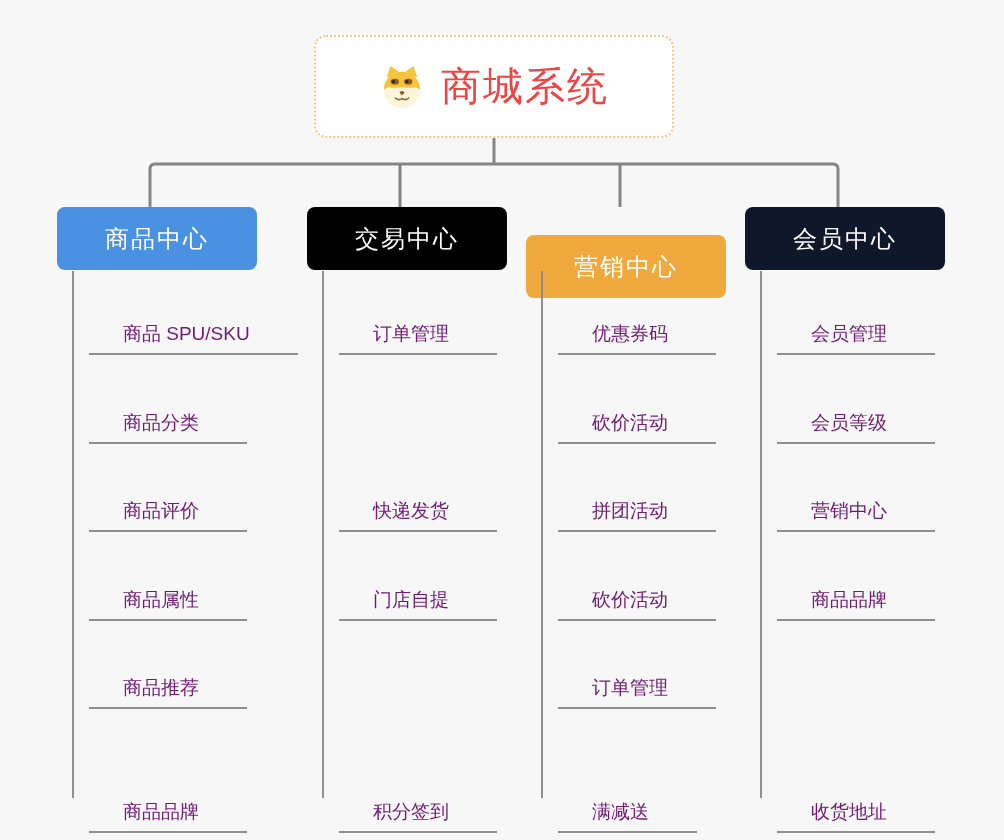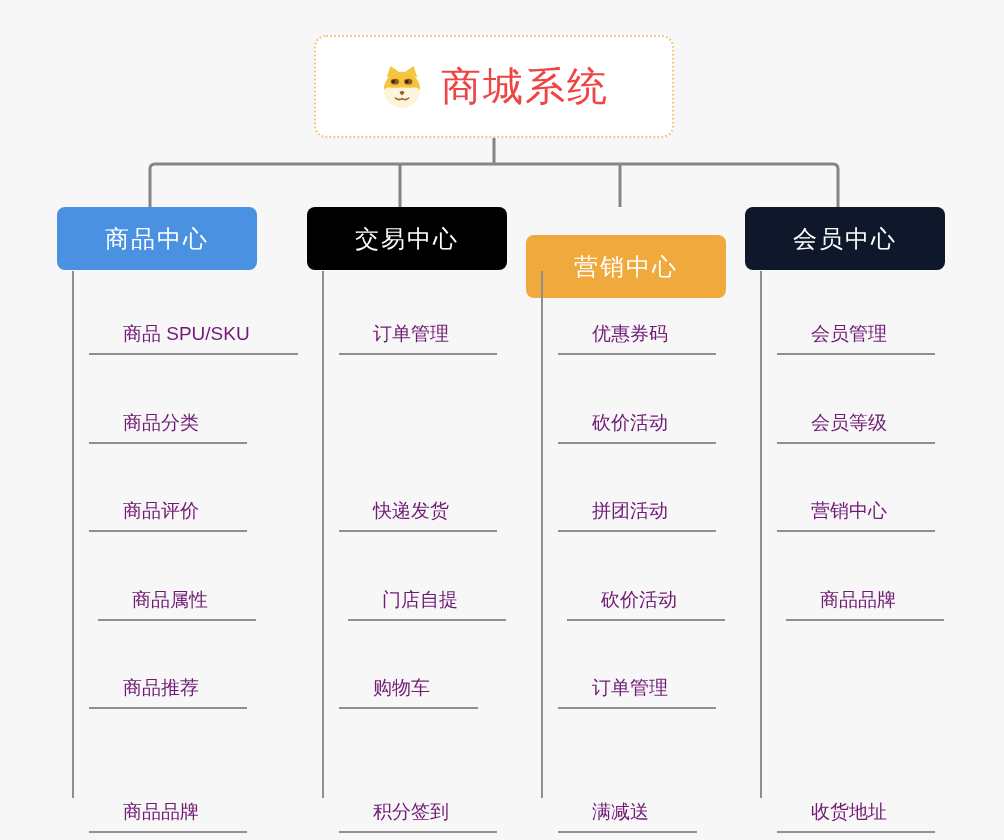--- a/index.html
+++ b/index.html
@@ -82,21 +82,21 @@
     border-bottom:2px solid #8f8f8f;
     font-size:19px;
     line-height:26px;
     color:#701a75;
     white-space:nowrap;
     cursor:pointer;
   }
   .leaf.l0{top:148px;}
   .leaf.l1{top:237px;font-family:Liberation Serif, serif;}
   .leaf.l2{top:325px;}
-  .leaf.l3{top:414px;margin-left:9px;}
+  .leaf.l3{top:414px;}
   .leaf.l4{top:502px;}
   .leaf.l5{top:591px;margin-top:35px;}
 </style>
 </head>
 <body>
 
 <div class="canvas">
 
   <svg class="connectors" width="1004" height="840" viewBox="0 0 1004 840">
     <path d="M494 136 V164" style="stroke: rgb(133, 133, 133);"></path>
@@ -139,21 +139,20 @@
       </div>
 
   <div class="column">
     <div class="branch-box" style="background: #000000;">
       <span class="branch-label">交易中心</span>
     </div>
     <div class="spine"></div>
   <div class="leaf l0">订单管理</div>
         <div class="leaf l2">快递发货</div>
         <div class="leaf l3">门店自提</div>
-        <div class="leaf l4">购物车</div>
         <div class="leaf l5">积分签到</div>
       </div>
 
   <div class="column">
     <div class="branch-box" style="background: rgb(239, 169, 60); margin-top: 28px;">
       <span class="branch-label">营销中心</span>
     </div>
     <div class="spine"></div>
   <div class="leaf l0">优惠券码</div>
         <div class="leaf l1">砍价活动</div>

